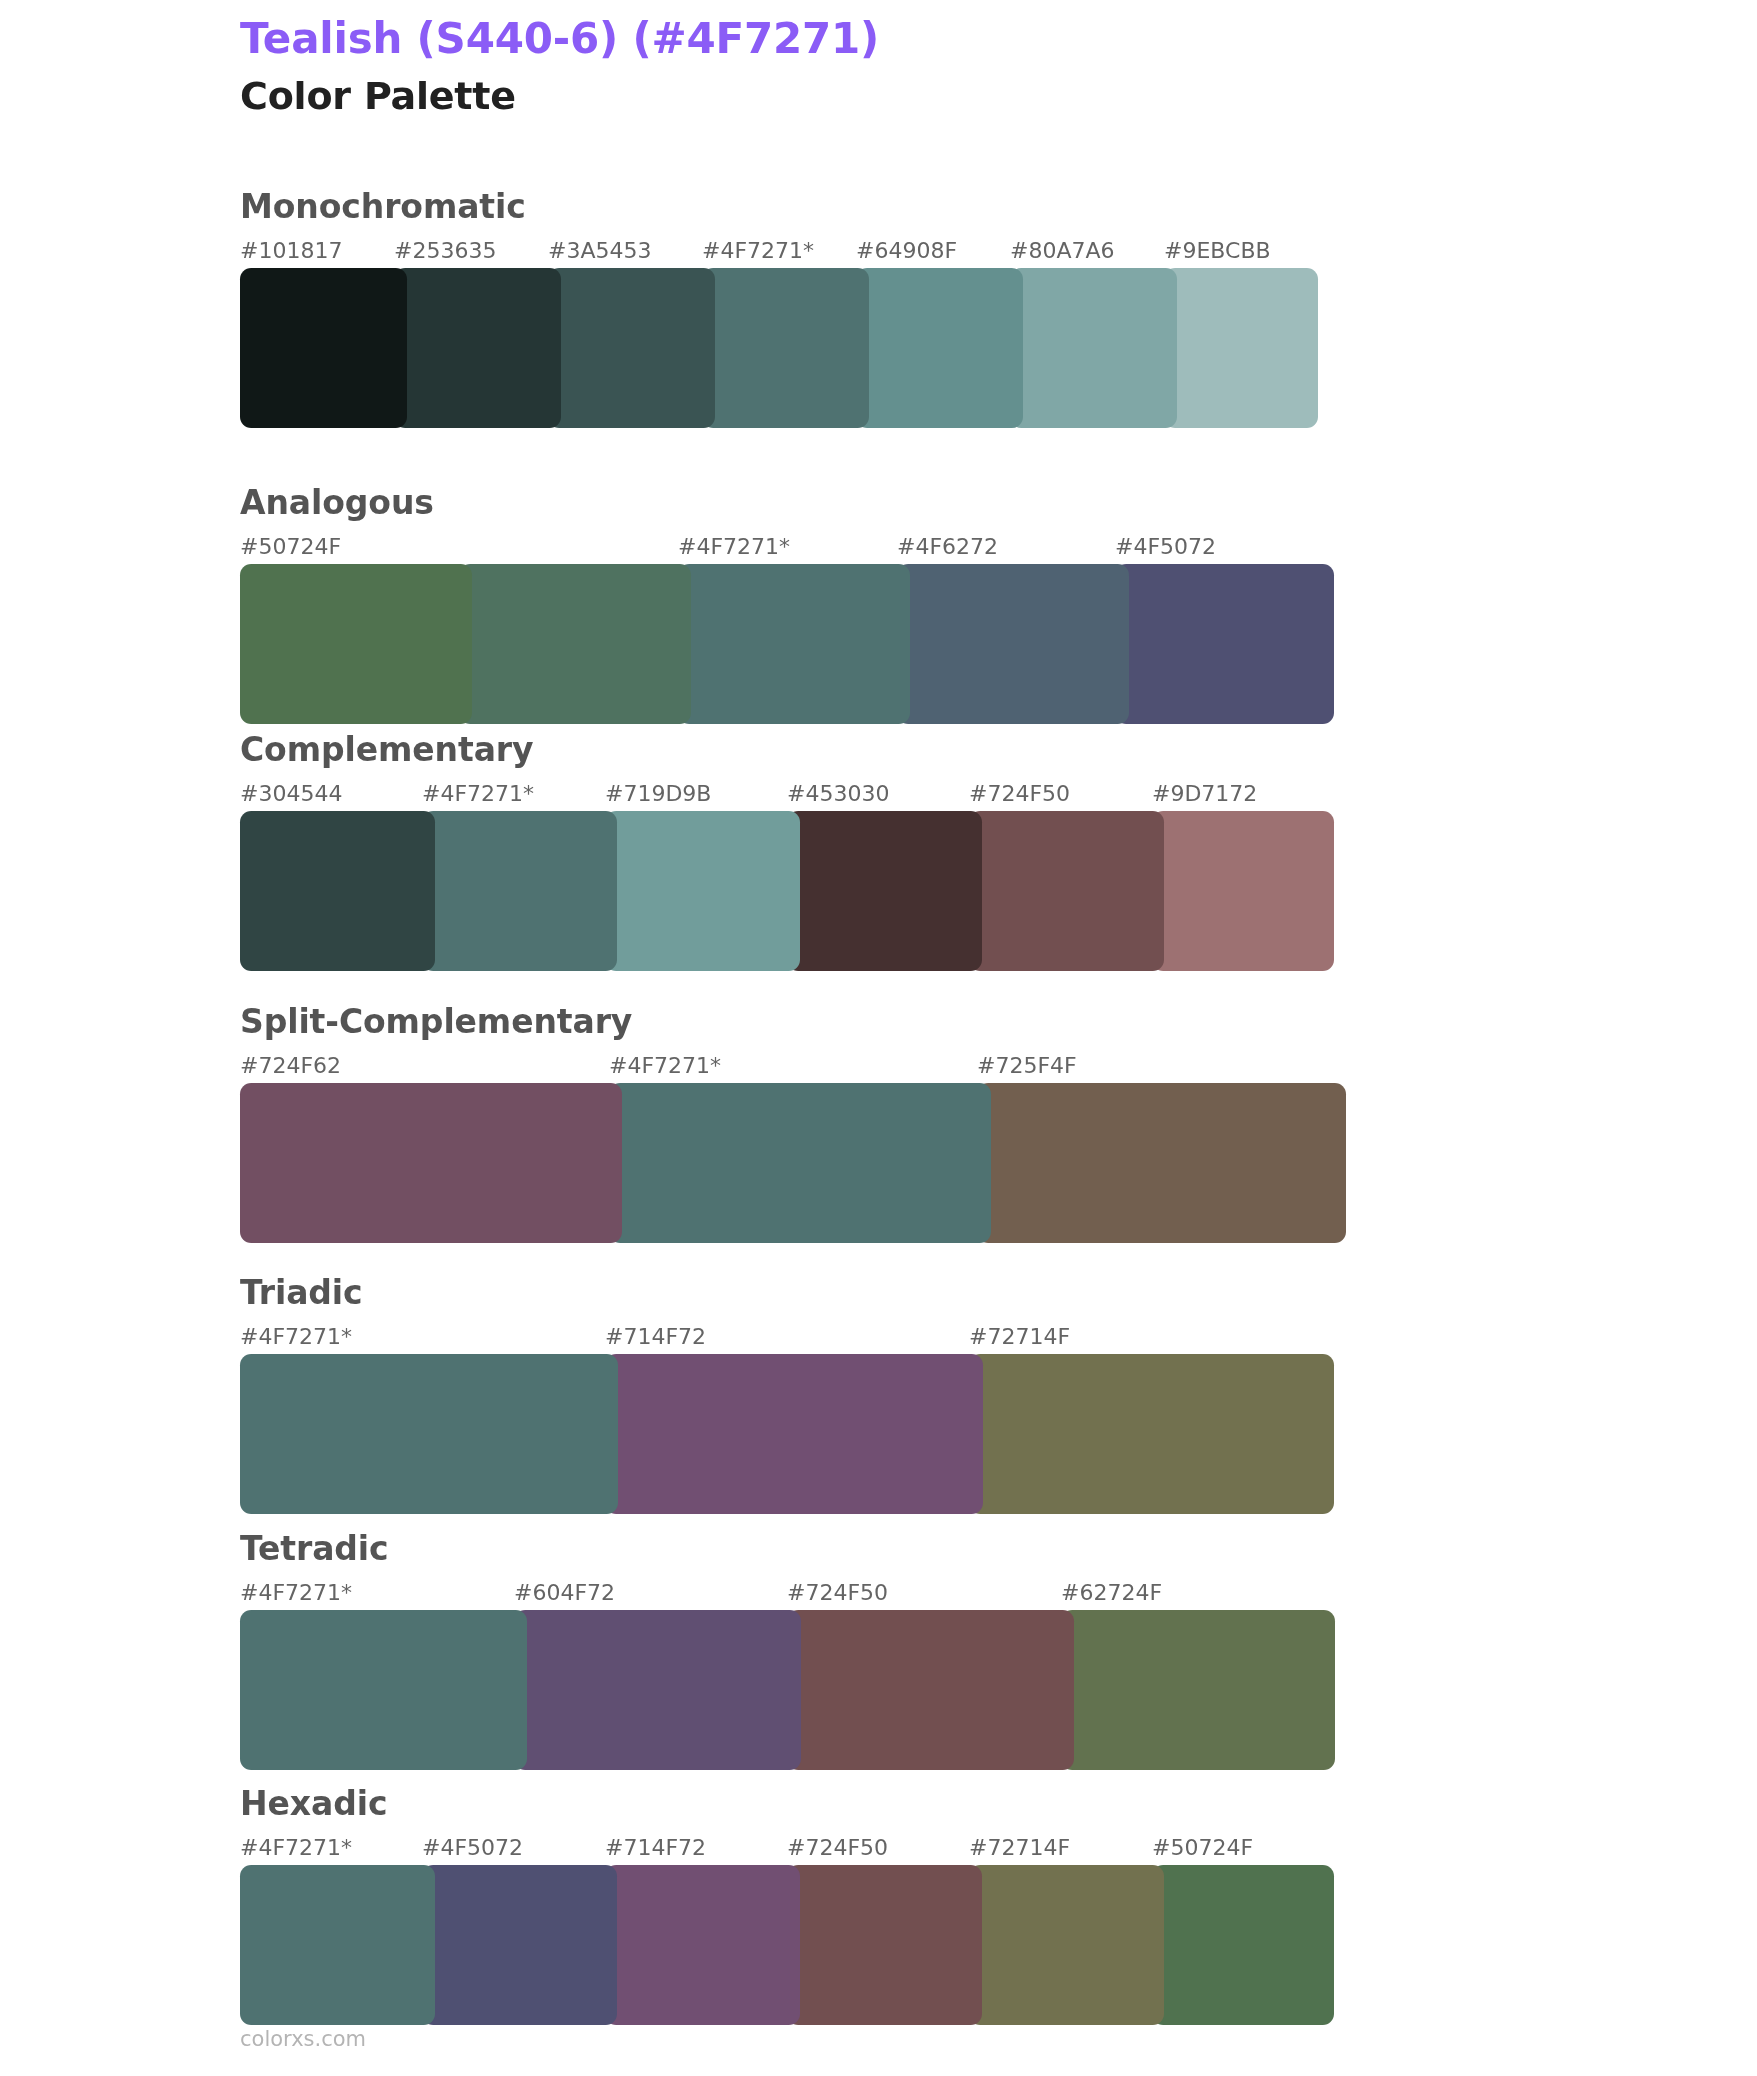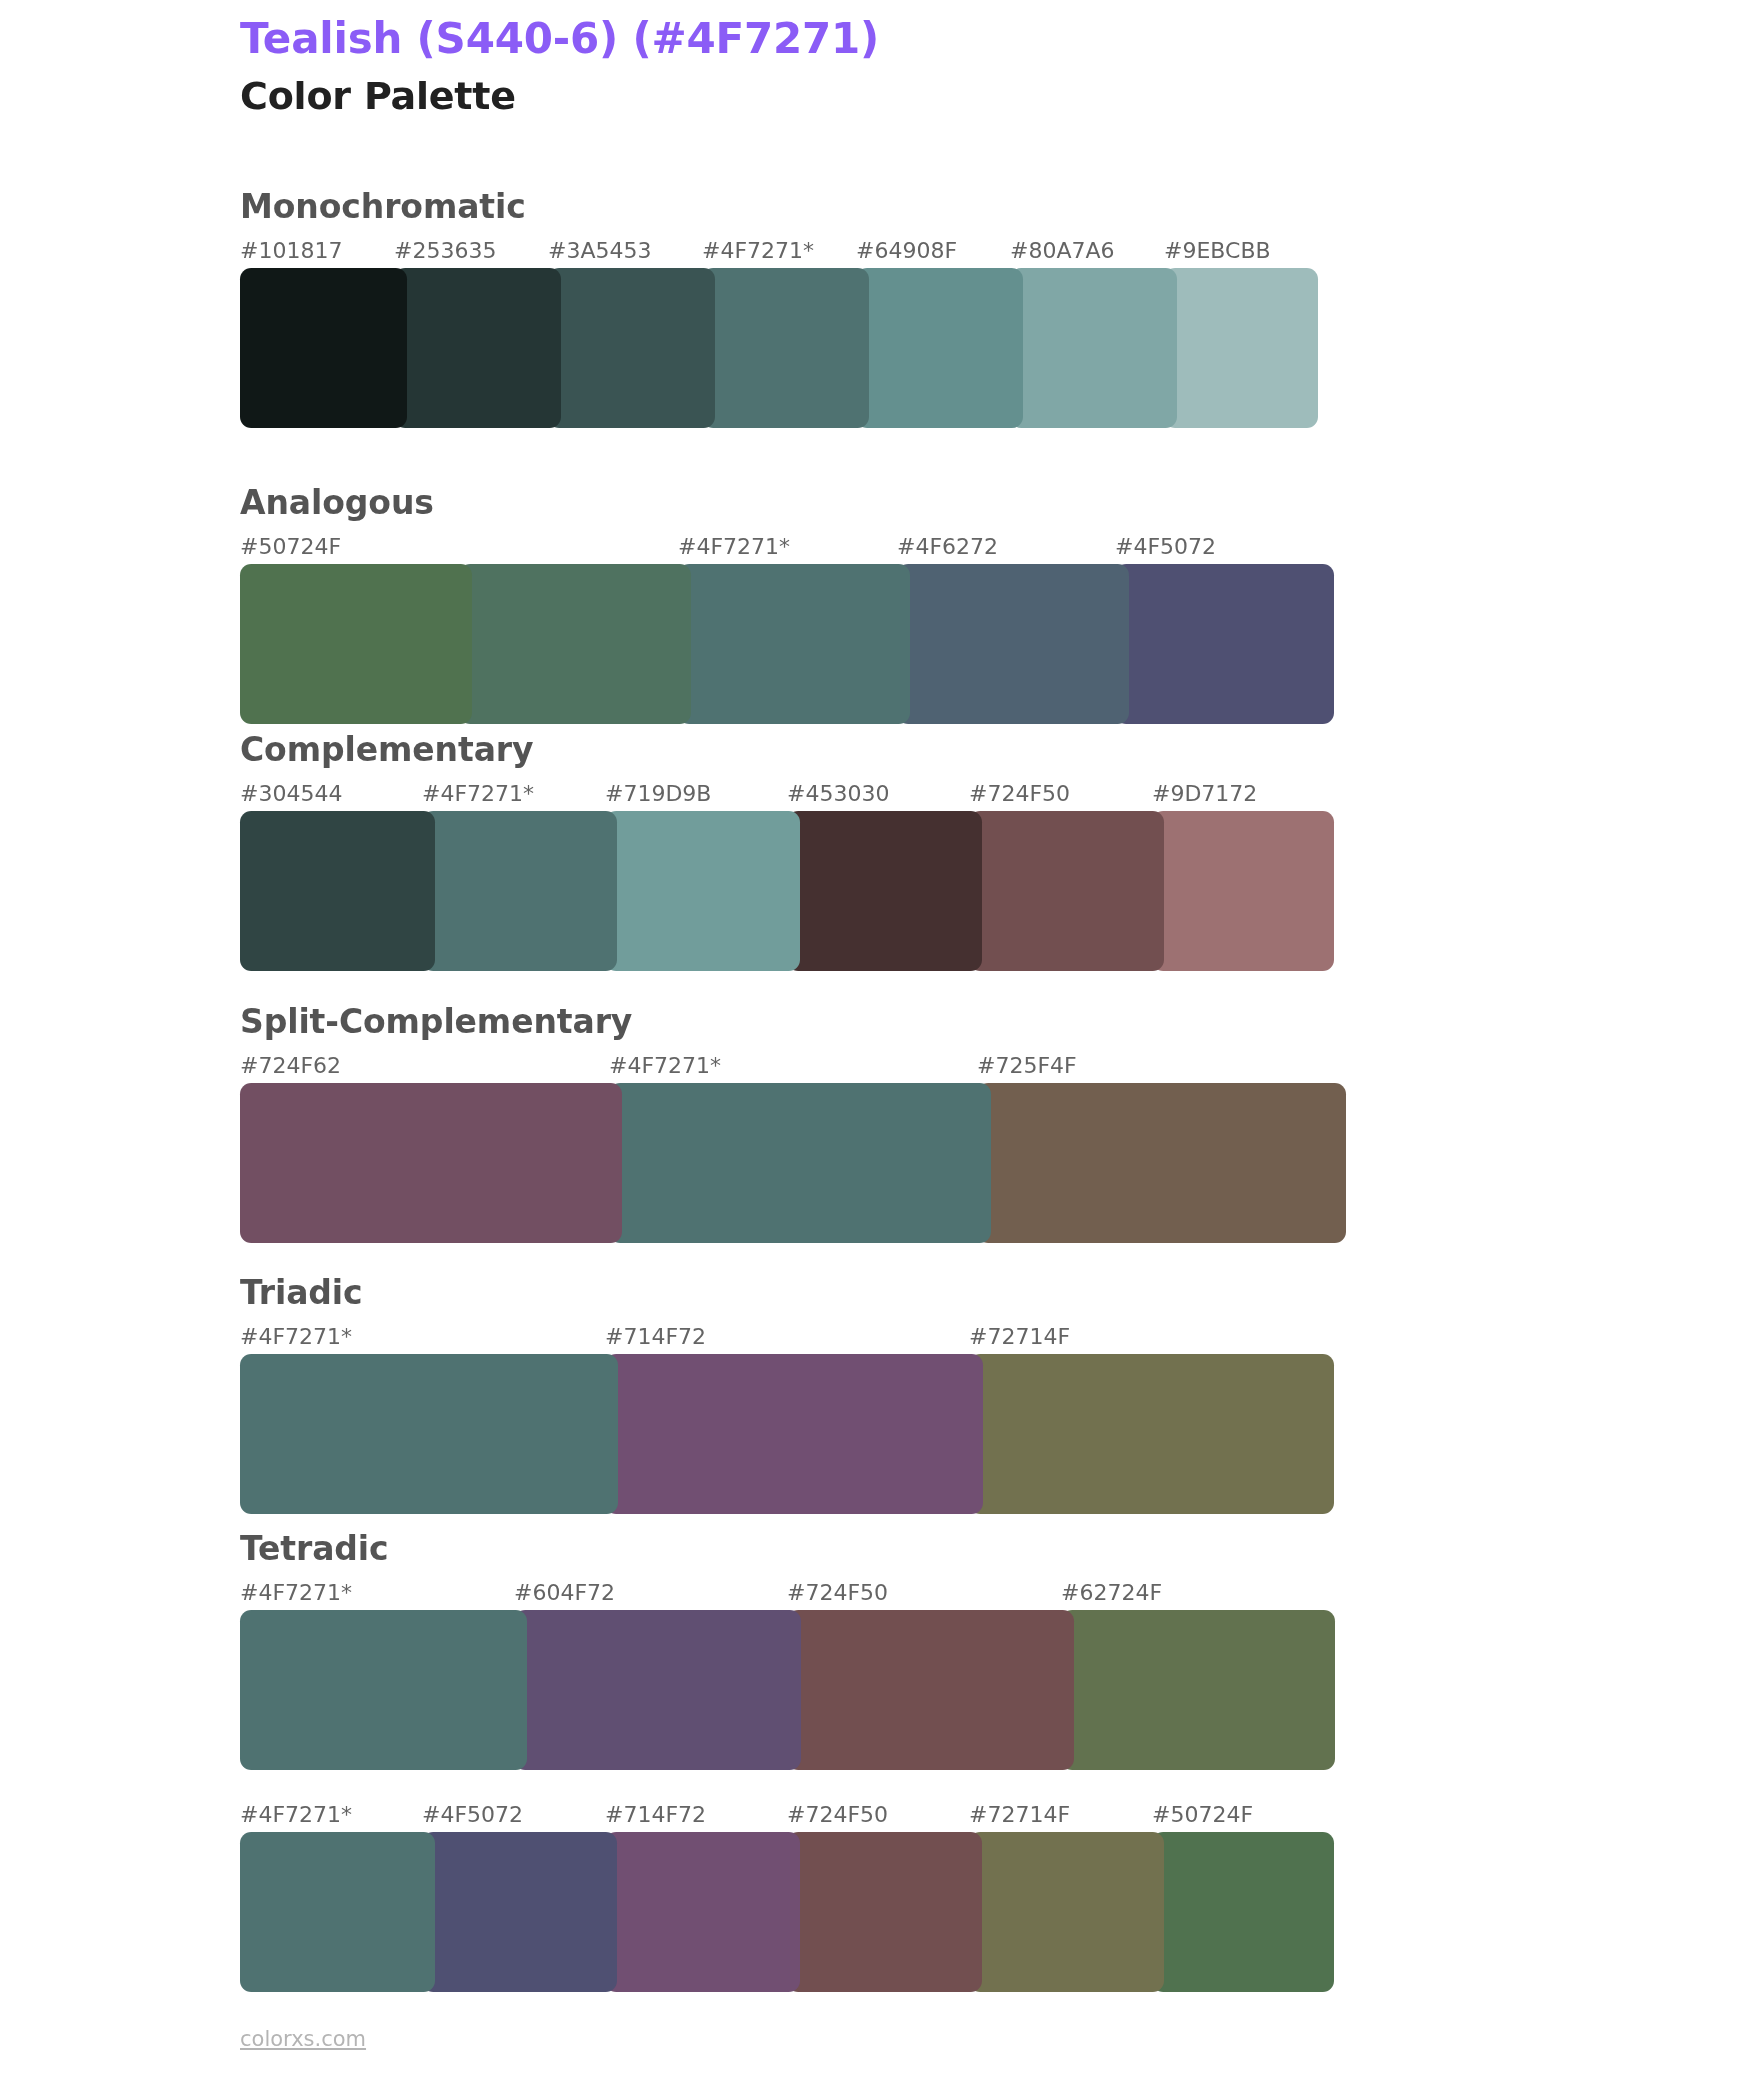--- a/index.html
+++ b/index.html
@@ -99,21 +99,20 @@
   
   .footer {
     position: absolute;
     left: 240px;
     top: 2029px;
     font-size: 21px;
     color: #b4b4b4;
     font-weight: 400;
     line-height: 1;
     white-space: nowrap;
-    text-decoration: underline;
   }
 </style>
 </head>
 <body>
 
 <div id="page">
 
   <div class="header">
     <h1 class="page-title">Tealish (S440-6) (#4F7271)</h1>
     <h2 class="page-subtitle">Color Palette</h2>
@@ -212,20 +211,21 @@
           <div class="swatch-label" style="left: 821px;">#62724F</div>
         </div>
         <div class="swatch-bar">
           <div class="swatch" title="#4F7271*" style="left: 0px; width: 287px; background: rgb(79, 114, 113); z-index: 4;"></div>
           <div class="swatch" title="#604F72" style="left: 274px; width: 287px; background: rgb(96, 79, 114); z-index: 3;"></div>
           <div class="swatch" title="#724F50" style="left: 547px; width: 287px; background: rgb(114, 79, 80); z-index: 2;"></div>
           <div class="swatch" title="#62724F" style="left: 821px; width: 274px; background: rgb(98, 114, 79); z-index: 1;"></div>
         </div>
       </div>
       <div class="palette-section" style="top: 1787px; width: 1094px;">
+        <div class="section-heading">Hexadic</div>
         <div class="swatch-labels">
           <div class="swatch-label" style="left: 0px;">#4F7271*</div>
           <div class="swatch-label" style="left: 182px;">#4F5072</div>
           <div class="swatch-label" style="left: 365px;">#714F72</div>
           <div class="swatch-label" style="left: 547px;">#724F50</div>
           <div class="swatch-label" style="left: 729px;">#72714F</div>
           <div class="swatch-label" style="left: 912px;">#50724F</div>
         </div>
         <div class="swatch-bar">
           <div class="swatch" title="#4F7271*" style="left: 0px; width: 195px; background: rgb(79, 114, 113); z-index: 6;"></div>

